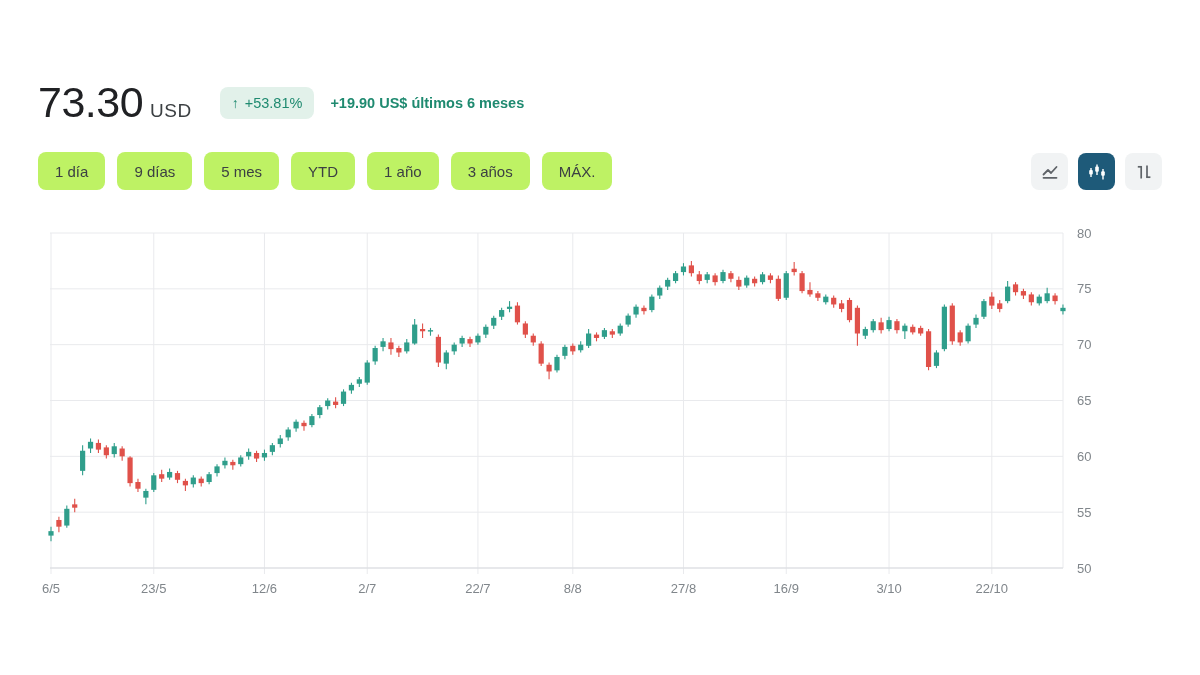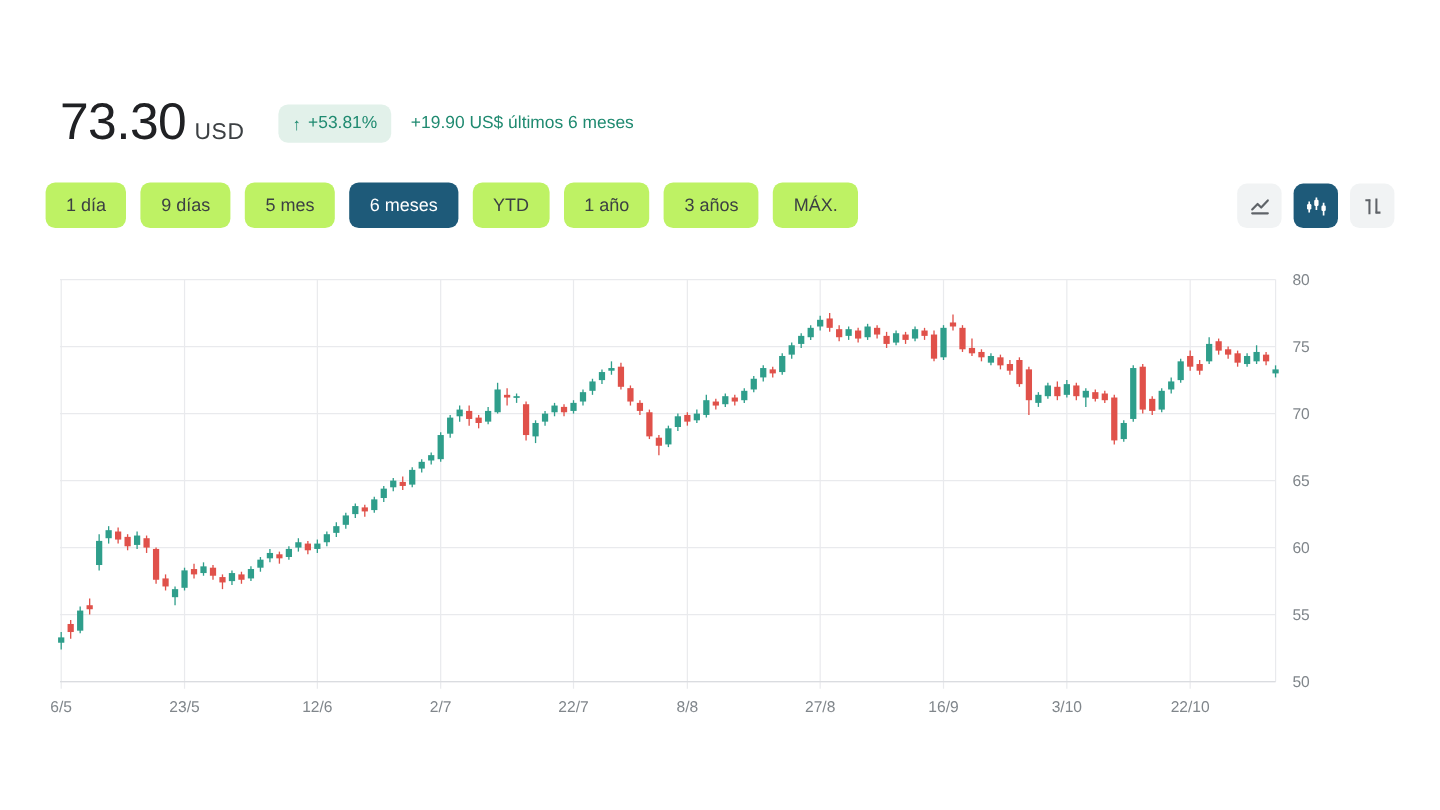--- a/index.html
+++ b/index.html
@@ -2,30 +2,30 @@
 <html><head>
 <meta charset="utf-8">
 <style>
   html,body{margin:0;padding:0;}
   body{
     width:1200px;height:675px;background:#ffffff;position:relative;overflow:hidden;
     font-family:"Liberation Sans",sans-serif;color:#202124;
   }
   
   .price-row{position:absolute;left:38px;top:78px;display:flex;align-items:center;}
-  .price-group{display:flex;align-items:baseline;margin-left:12px;}
+  .price-group{display:flex;align-items:baseline;}
   .price{font-size:43px;font-weight:500;color:#202124;letter-spacing:-0.5px;}
   .currency{font-size:19px;font-weight:400;color:#3c4043;margin-left:7px;letter-spacing:0.5px;}
   .change-badge{
     display:flex;align-items:center;gap:6px;margin-left:28px;
     background:#e2f1ea;color:#1f8a70;border-radius:8px;height:32px;padding:0 12px;
     font-size:14.5px;font-weight:500;
   }
   .change-badge .arrow{font-size:14px;}
-  .change-abs{margin-left:16px;color:#1f8a70;font-size:14.5px;font-weight:400;}
+  .change-abs{margin-left:16px;color:#1f8a70;font-size:14.5px;font-weight:700;}
   
   .ranges{position:absolute;left:38px;top:152px;display:flex;gap:12px;}
   .range{
     height:38px;padding:0 17px;border:none;border-radius:8px;cursor:pointer;
     background:#bef264;color:#3c4043;font-size:15px;font-family:inherit;
   }
   .range.active{background:#1e5a79;color:#ffffff;}
   
   .toggles{position:absolute;right:38px;top:153px;display:flex;gap:10px;}
   .toggle{
@@ -50,21 +50,20 @@
     <span class="arrow">↑</span>
     <span>+53.81%</span>
   </div>
   <span class="change-abs">+19.90 US$ últimos 6 meses</span>
 </div>
 
 <div class="ranges">
   <button class="range">1 día</button>
   <button class="range">9 días</button>
   <button class="range">5 mes</button>
-  <button class="range active">6 meses</button>
   <button class="range">YTD</button>
   <button class="range">1 año</button>
   <button class="range">3 años</button>
   <button class="range">MÁX.</button>
 </div>
 
 <div class="toggles">
   <button class="toggle">
     <svg width="20" height="20" viewBox="0 0 20 20">
       <path d="M3.5 12.5 L8 8 L11 11 L16.5 5" stroke="#5f6368" stroke-width="1.8" fill="none" stroke-linecap="round" stroke-linejoin="round"></path>

